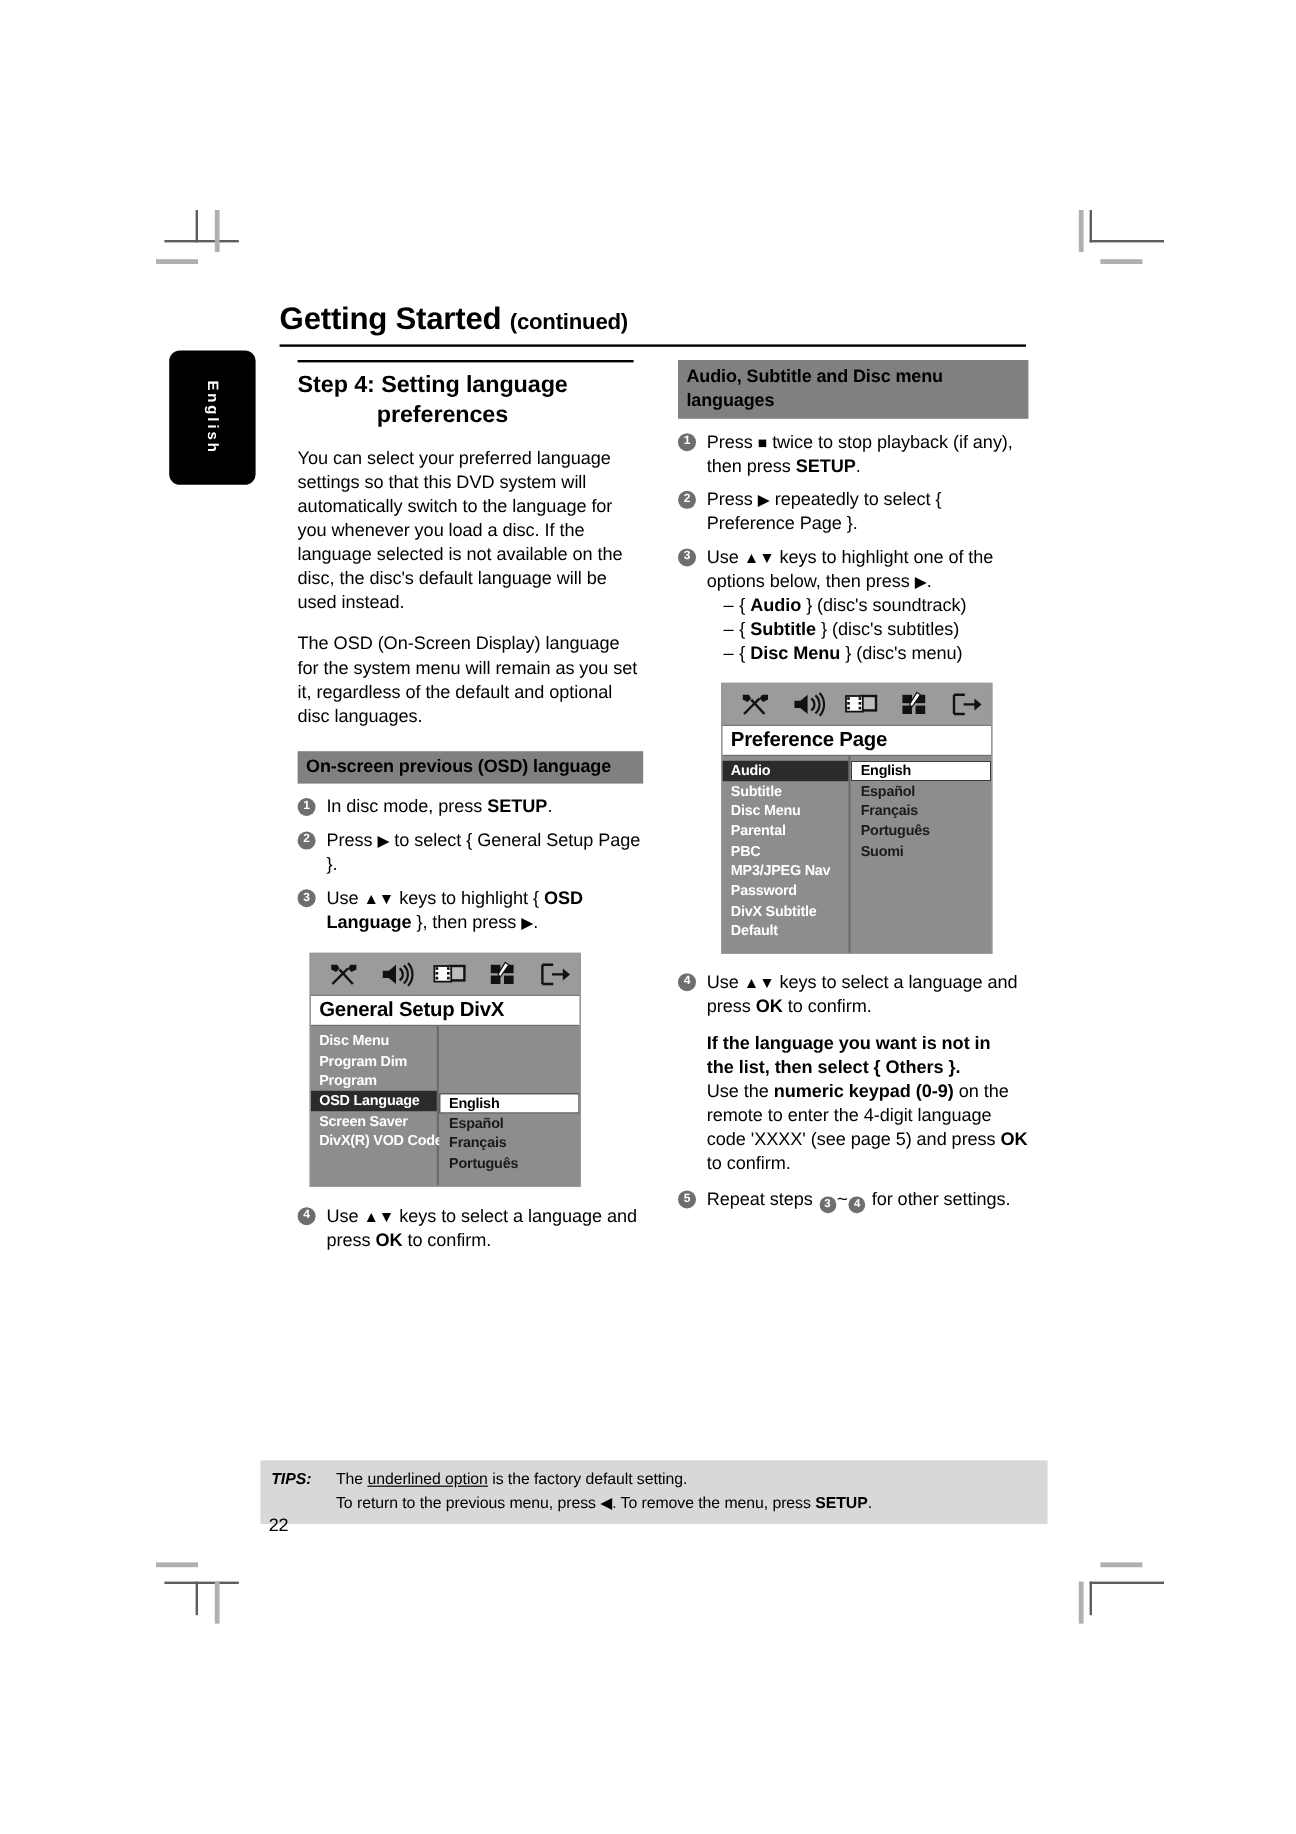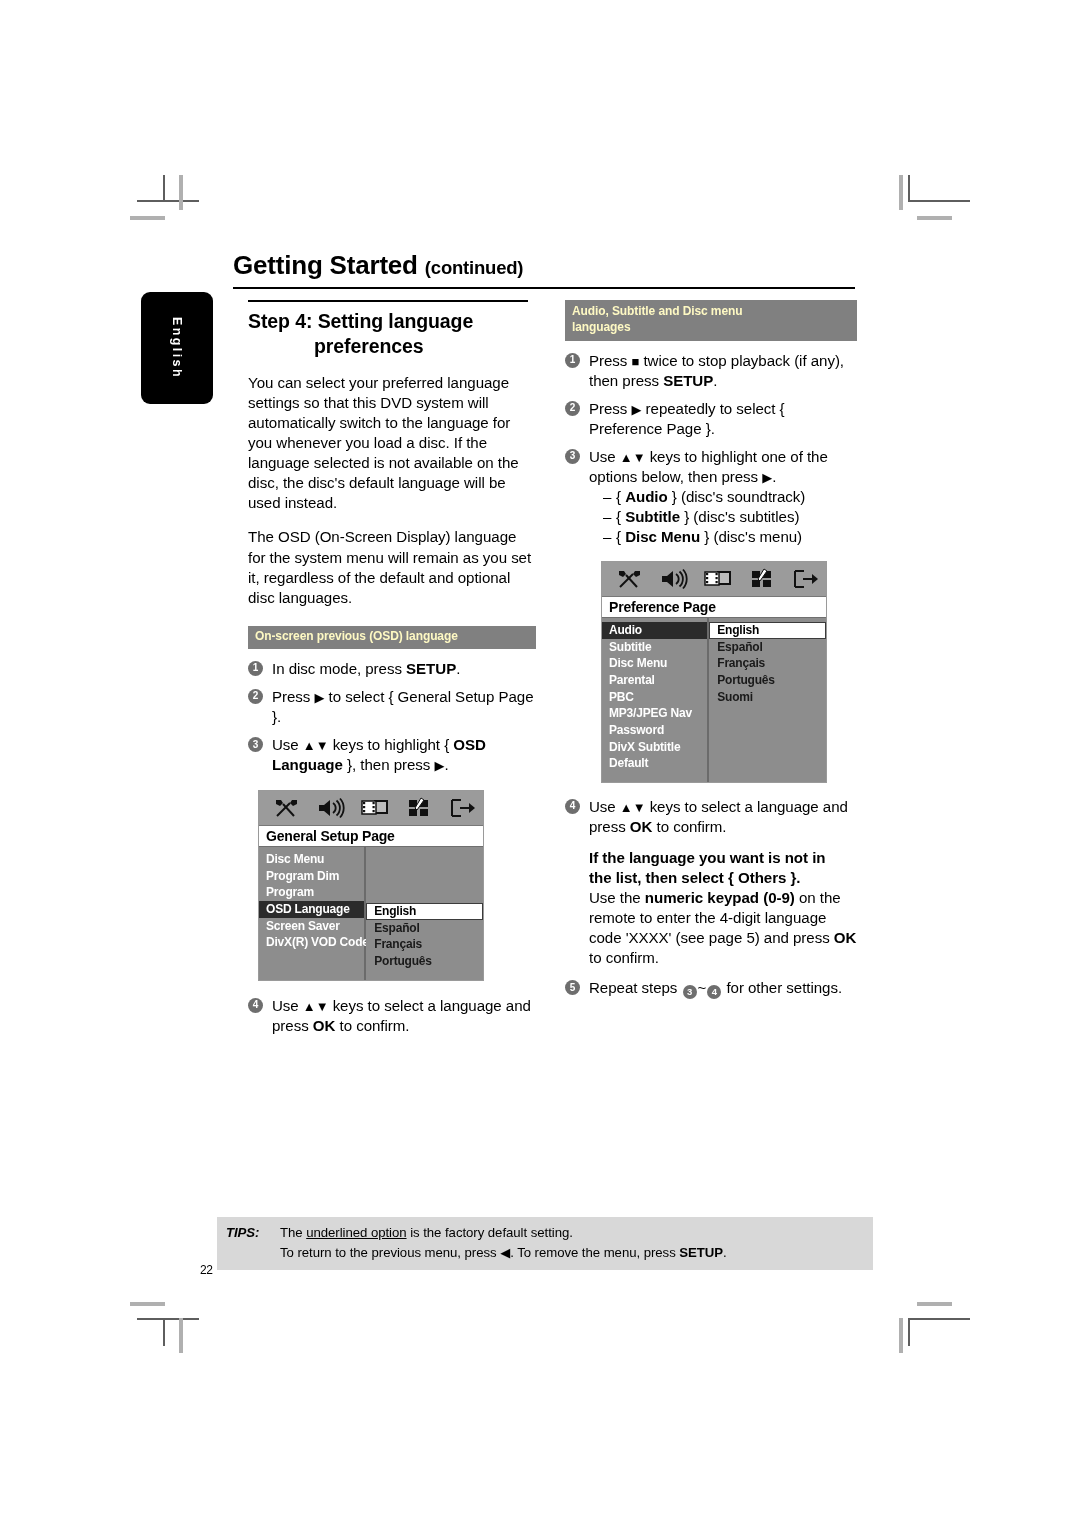--- a/index.html
+++ b/index.html
@@ -52,22 +52,22 @@
     letter-spacing:-0.1px;
   }
   h2.step-head .indent{display:block;padding-left:66px;}
 
   p.body{
     margin:0 0 14px 0;font-size:15.1px;line-height:1.335;letter-spacing:-0.05px;
   }
 
   
   .gray-head{
-    background:#808080;color:#fef9c3;font-weight:bold;
-    font-size:12px;line-height:1.32;padding:3px 6px 4px 7px;
+    background:#808080;color:#000000;font-weight:bold;
+    font-size:15px;line-height:1.32;padding:3px 6px 4px 7px;
     margin:0 0 10px 0;letter-spacing:-0.1px;
   }
   .gray-head.two-line{padding:4px 6px 5px 7px;}
 
   
   ol.steps{list-style:none;margin:0;padding:0;}
   ol.steps li{
     position:relative;padding-left:24px;margin-bottom:8px;
     font-size:15.1px;line-height:1.33;letter-spacing:-0.05px;
   }
@@ -95,21 +95,21 @@
     height:34px;background:#9b9b9b;
     display:flex;align-items:center;gap:0;padding:0 6px;
     border-bottom:1px solid #787878;
   }
   .tv-icons .ic{
     flex:0 0 auto;width:44px;height:30px;
     display:flex;align-items:center;justify-content:center;
   }
   .tv-icons .ic svg{display:block;}
   .tv-titlebar{
-    background:#ffffff;color:#000;font-weight:bold;font-size:14px;
+    background:#ffffff;color:#000;font-weight:bold;font-size:17px;
     padding:2px 0 2px 7px;border-bottom:1px solid #6f6f6f;letter-spacing:-0.2px;
   }
   .tv-body{display:flex;background:#8d8d8d;}
   .tv-menu{
     width:47%;padding:4px 0 10px 0;border-right:2px solid #6b6b6b;
     background:#8d8d8d;
   }
   .tv-menu .item{
     color:#ffffff;font-weight:bold;font-size:12px;line-height:1.22;
     padding:1px 4px 1px 7px;letter-spacing:-0.2px;white-space:nowrap;
@@ -128,21 +128,21 @@
   
   .tips{
     position:absolute;left:217px;top:1217px;width:638px;
     background:#d8d8d8;padding:7px 9px 8px 9px;
     font-size:13.2px;line-height:1.37;letter-spacing:-0.05px;
   }
   .tips .lbl{font-weight:bold;font-style:italic;display:inline-block;width:54px;}
   .tips .tline{display:block;padding-left:54px;margin-top:-17px;}
   .tips u{text-decoration:underline;}
   .pageno{
-    position:absolute;left:200px;top:1263px;font-size:12px;letter-spacing:-0.3px;
+    position:absolute;left:224px;top:1263px;font-size:15px;letter-spacing:-0.3px;
   }
   .glyph{font-size:13px;line-height:1;}
 </style>
 </head>
 <body>
 
 <div class="page">
 
   <div class="cmark" style="left:137px;top:200px;width:62px;height:2px;"></div>
   <div class="cmark" style="left:163px;top:175px;width:2px;height:27px;"></div>
@@ -245,21 +245,21 @@
             </svg>
         </div>
         <div class="ic">
           <svg width="28" height="22" viewBox="0 0 28 22">
               <path d="M3 3 h9 M3 3 v16 M3 19 h9" stroke="#111" stroke-width="2" fill="none"></path>
               <path d="M11 11 h11" stroke="#111" stroke-width="2"></path>
               <path d="M20 6 l6 5 l-6 5z" fill="#111"></path>
             </svg>
         </div>
       </div>
-      <div class="tv-titlebar">General Setup Page</div>
+      <div class="tv-titlebar">General Setup DivX</div>
       <div class="tv-body">
         <div class="tv-menu">
           <div class="item">Disc Menu</div>
           <div class="item">Program Dim</div>
           <div class="item">Program</div>
           <div class="item sel">OSD Language</div>
           <div class="item">Screen Saver</div>
           <div class="item">DivX(R) VOD Code</div>
         </div>
         <div class="tv-values" style="padding-top:56px;">

